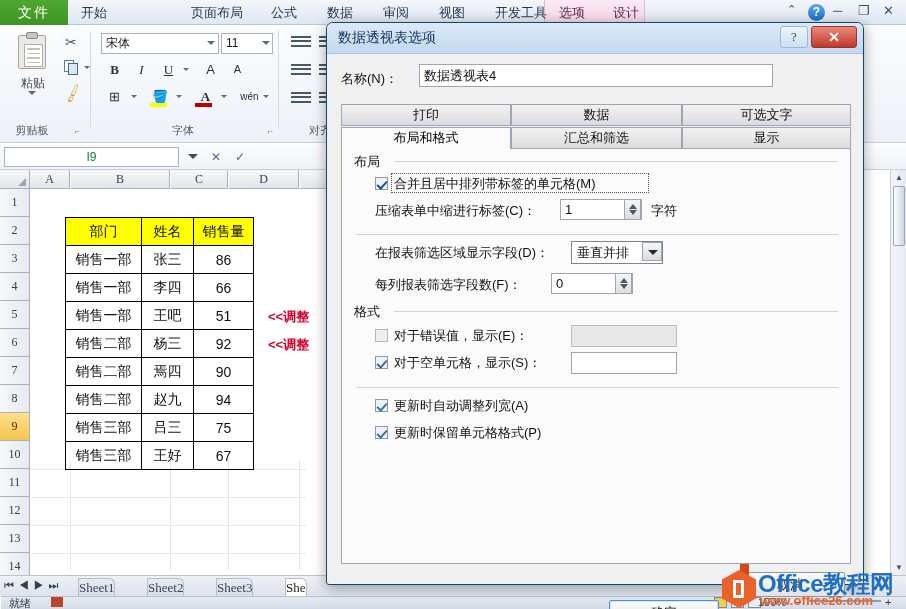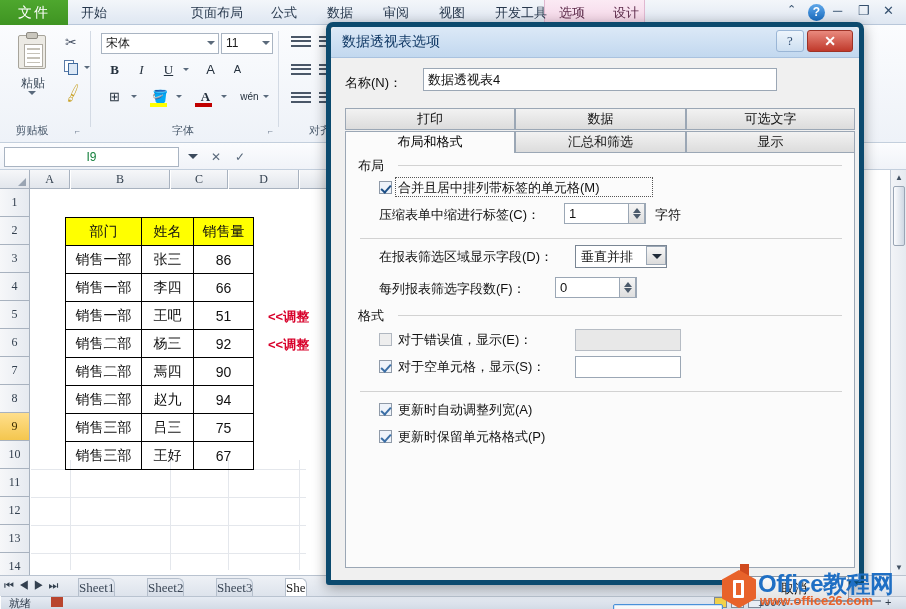--- a/index.html
+++ b/index.html
@@ -247,21 +247,21 @@
   }
   .sb-ready { position:absolute; left:8px; top:-1px; }
   .sb-icon { position:absolute; left:50px; top:0px; width:12px; height:10px; background:#b9452e; }
   .viewbtn { position:absolute; top:0px; width:13px; height:11px; border:1px solid #7e8a99; }
   .sb-zoom { position:absolute; left:757px; top:-1px; }
   .zslider { position:absolute; top:3px; height:2px; background:#8f9aa8; }
   
   .dialog {
     position:absolute; left:326px; top:22px; width:538px; height:563px;
     background:#f0f0f0;
-    border:5px solid #0c4a6e;
+    border:1px solid #0c4a6e;
     border-radius:7px 7px 3px 3px;
     box-shadow:0 3px 14px rgba(0,0,0,.35);
   }
   .dlg-title {
     position:absolute; left:0; top:0; width:100%; height:31px;
     background:linear-gradient(#dce9f7,#c2d8ef);
     border-radius:6px 6px 0 0;
     border-bottom:1px solid #a9c2df;
   }
   .dlg-title-text {

